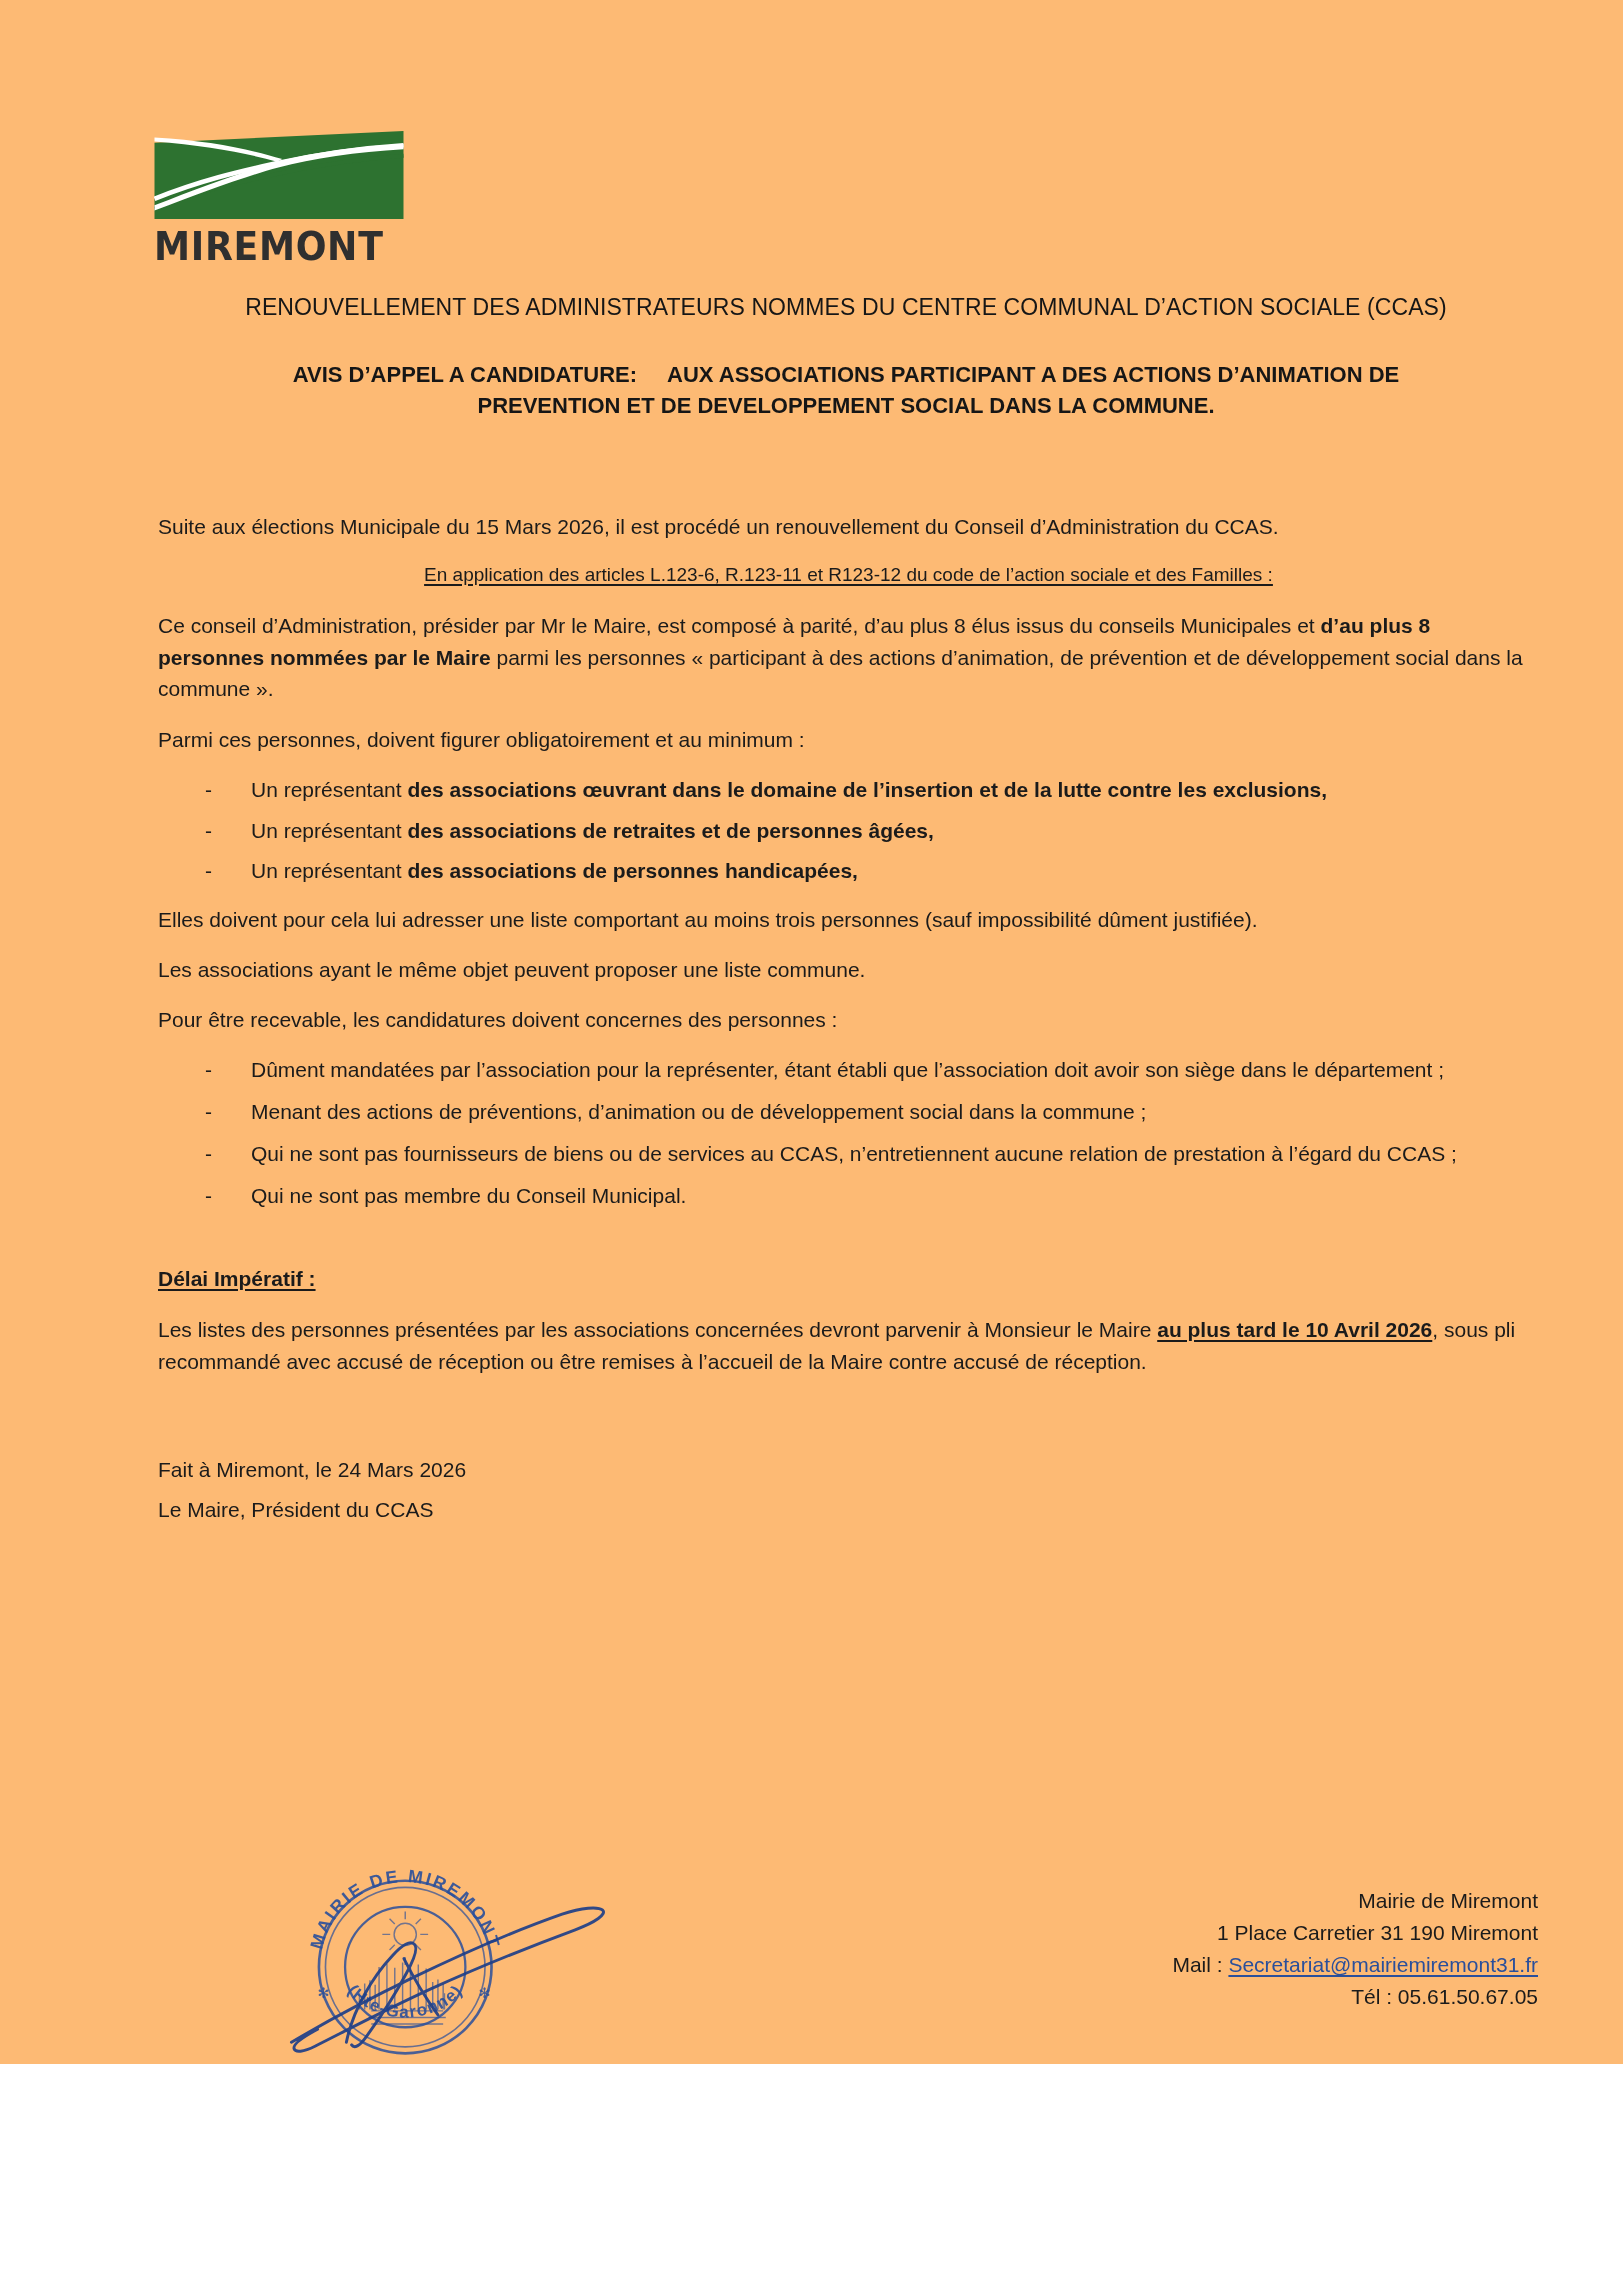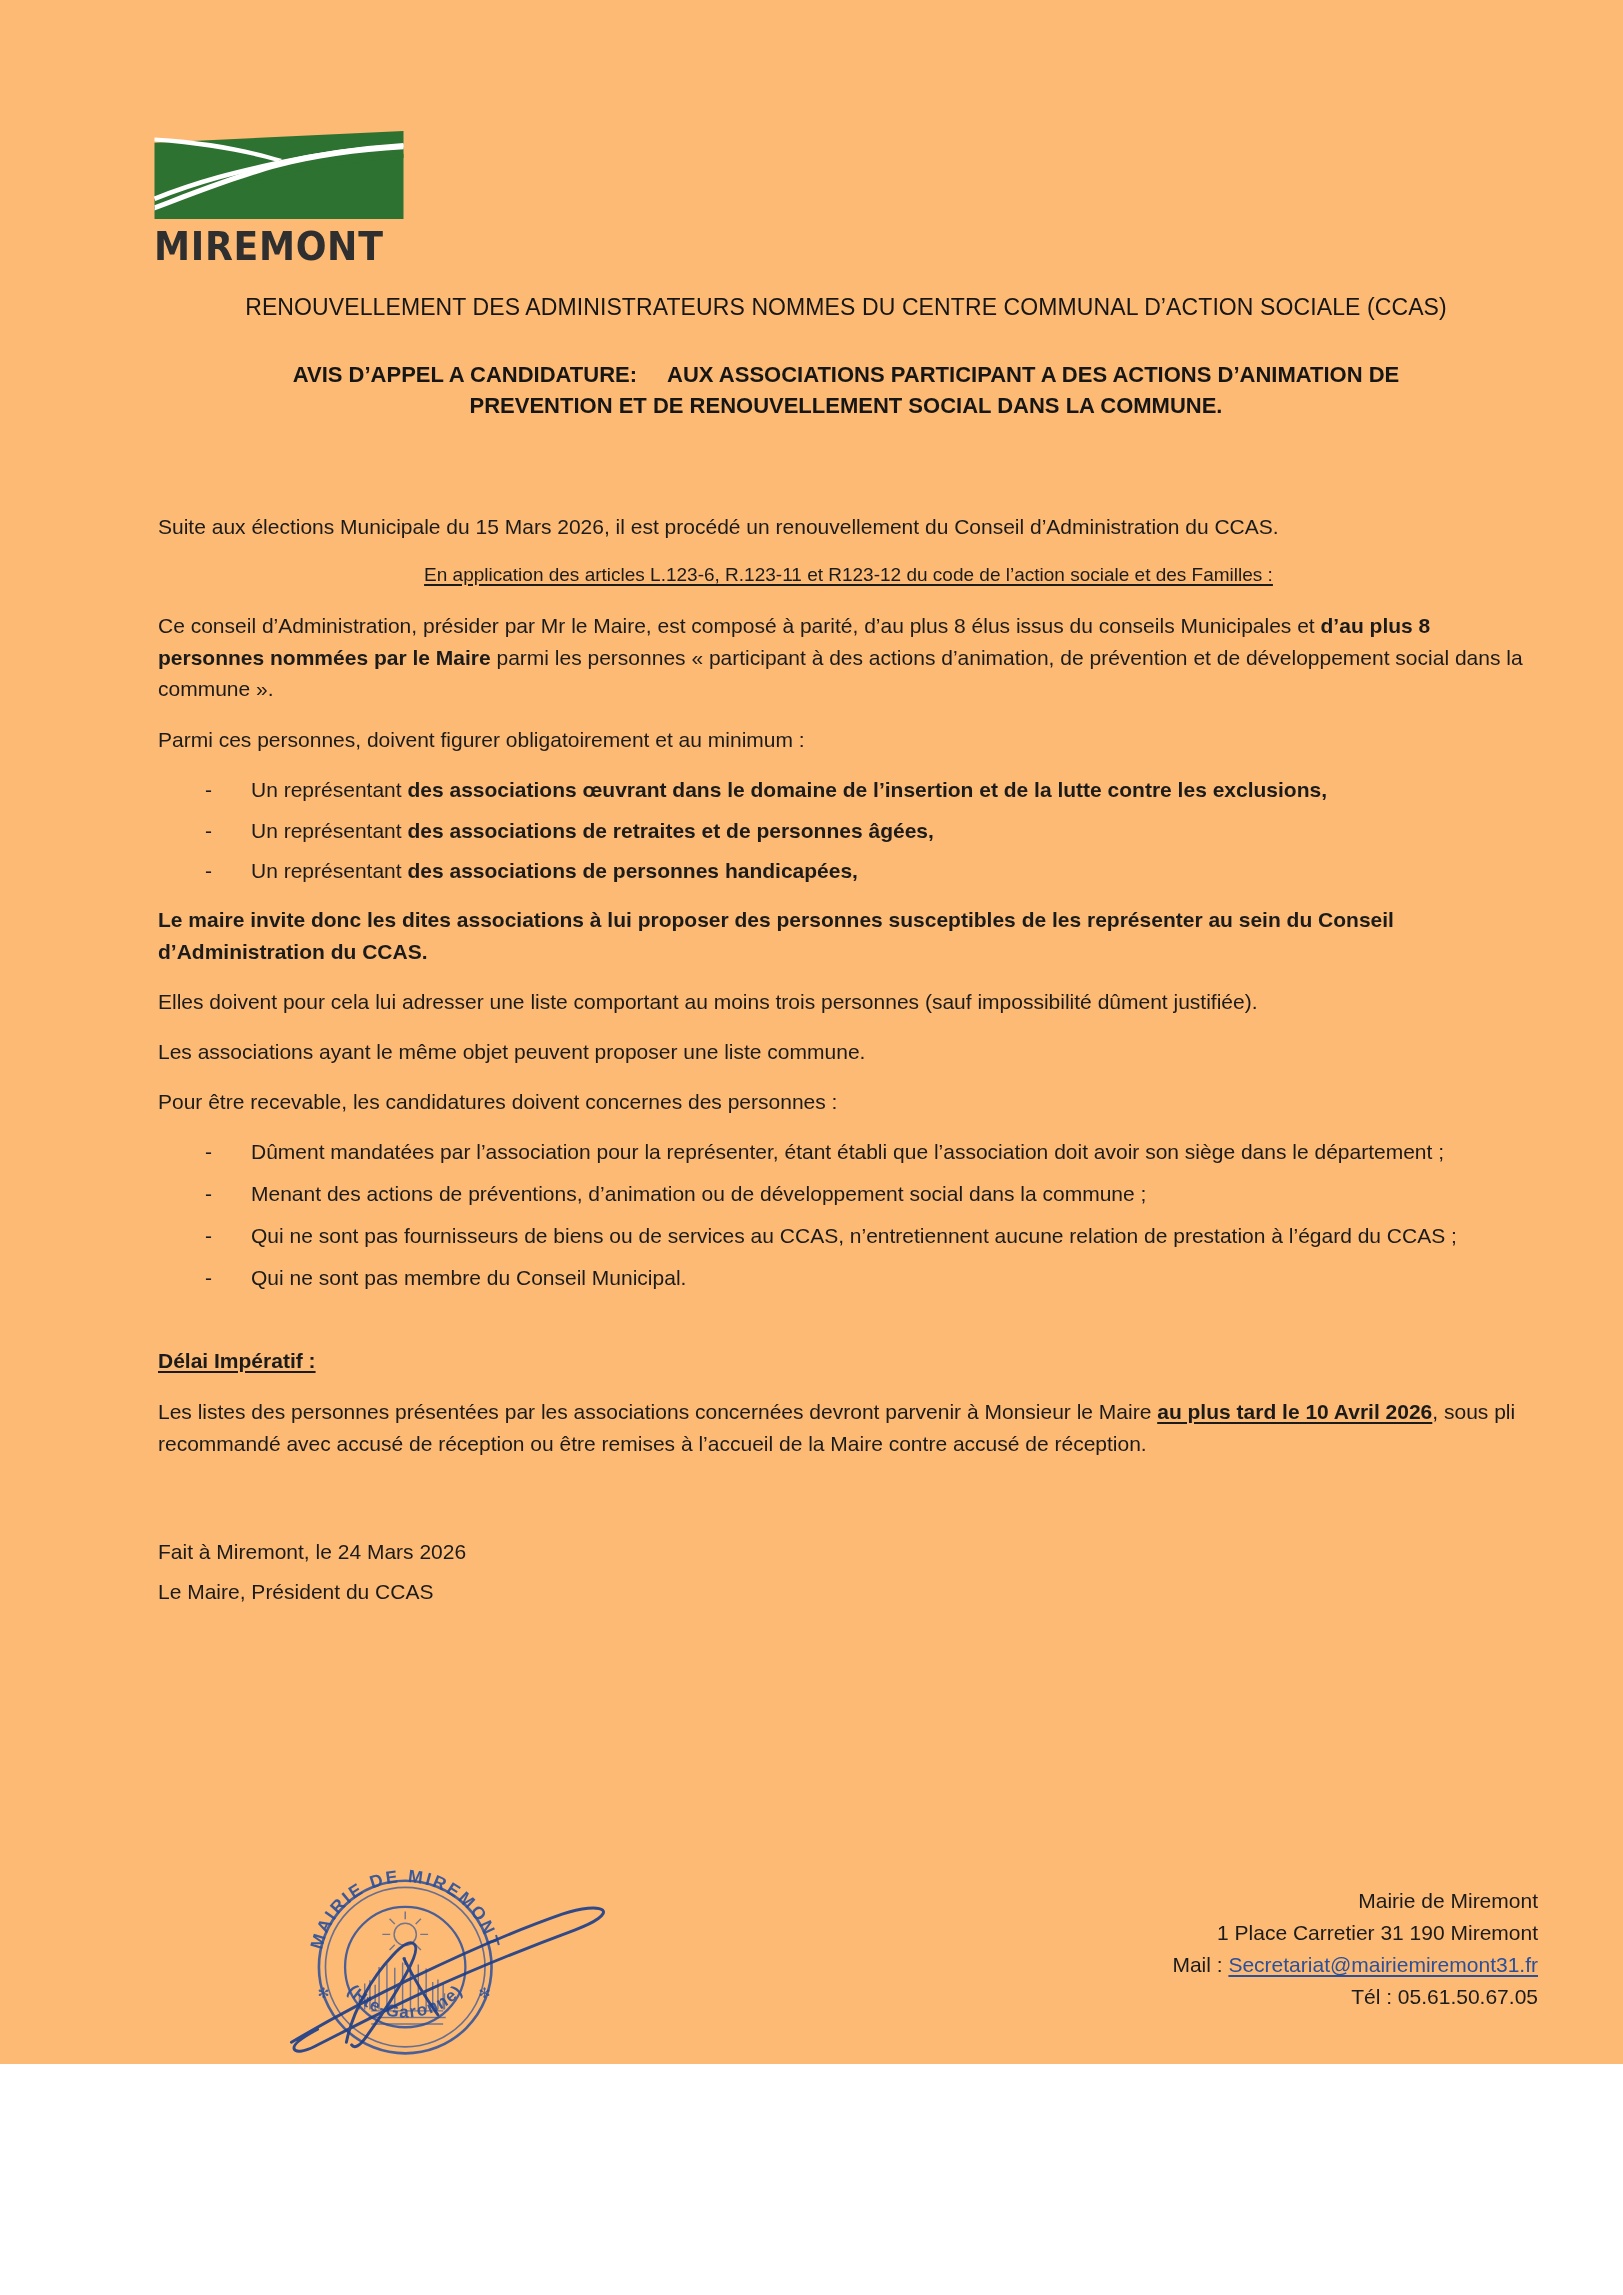--- a/index.html
+++ b/index.html
@@ -182,42 +182,41 @@
         <path d="M382,20 C306,24 236,34 186,48 C136,62 72,86 0,114 L0,122 C74,94 138,70 190,56 C242,42 310,32 382,28 Z" fill="#ffffff"></path>
       </svg>
     </div>
     <div class="logo-word">MIREMONT</div>
   </div>
 
   <div class="title-main">RENOUVELLEMENT DES ADMINISTRATEURS NOMMES DU CENTRE COMMUNAL D’ACTION SOCIALE (CCAS)</div>
 
   <div class="title-sub">
     <span>AVIS D’APPEL A CANDIDATURE:</span><span class="gapspan"></span><span>AUX ASSOCIATIONS PARTICIPANT A DES ACTIONS D’ANIMATION DE</span><br>
-    <span>PREVENTION ET DE RENOUVELLEMENT SOCIAL DANS LA COMMUNE.</span>
+    <span>PREVENTION ET DE DEVELOPPEMENT SOCIAL DANS LA COMMUNE.</span>
   </div>
 
   <div class="body-wrap">
 
     <p class="para">Suite aux élections Municipale du 15 Mars 2026, il est procédé un renouvellement du Conseil d’Administration du CCAS.</p>
 
     <div class="lawline">
       <span>En application des articles L.123-6, R.123-11 et R123-12 du code de l’action sociale et des Familles :</span>
     </div>
 
     <p class="para"><span>Ce conseil d’Administration, présider par Mr le Maire, est composé à parité, d’au plus 8 élus issus du conseils Municipales et </span><span class="b">d’au plus 8 personnes nommées par le Maire</span><span> parmi les personnes « participant à des actions d’animation, de prévention et de développement social dans la commune ».</span></p>
 
     <p class="para">Parmi ces personnes, doivent figurer obligatoirement et au minimum :</p>
 
     <ul class="dashlist">
       <li><span>Un représentant </span><span class="b">des associations œuvrant dans le domaine de l’insertion et de la lutte contre les exclusions,</span></li>
       <li><span>Un représentant </span><span class="b">des associations de retraites et de personnes âgées,</span></li>
       <li><span>Un représentant </span><span class="b">des associations de personnes handicapées,</span></li>
     </ul>
 
-    <p class="para b">Le maire invite donc les dites associations à lui proposer des personnes susceptibles de les représenter au sein du Conseil d’Administration du CCAS.</p>
 
     <p class="para">Elles doivent pour cela lui adresser une liste comportant au moins trois personnes (sauf impossibilité dûment justifiée).</p>
 
     <p class="para">Les associations ayant le même objet peuvent proposer une liste commune.</p>
 
     <p class="para">Pour être recevable, les candidatures doivent concernes des personnes :</p>
 
     <ul class="dashlist spaced">
       <li>Dûment mandatées par l’association pour la représenter, étant établi que l’association doit avoir son siège dans le département ;</li>
       <li>Menant des actions de préventions, d’animation ou de développement social dans la commune ;</li>

